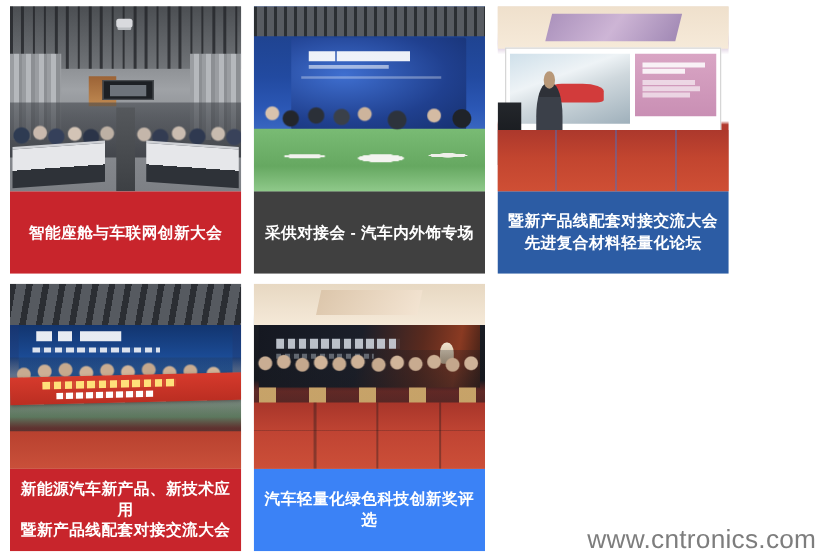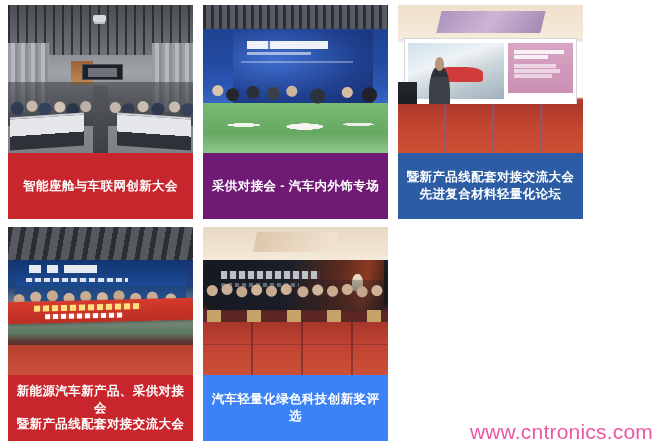--- a/index.html
+++ b/index.html
@@ -430,21 +430,21 @@
       <div class="truss"></div>
       <div class="backdrop">
         <div class="bd-title"></div>
         <div class="bd-sub"></div>
         <div class="bd-line"></div>
       </div>
       <div class="floor"></div>
       <div class="people"></div>
       <div class="tables"></div>
     </div>
-    <div class="card-caption" style="background:#701a75">
+    <div class="card-caption" style="background:#404040">
       <span class="caption-text">采供对接会 - 汽车内外饰专场</span>
     </div>
   </div>
 
 
   <div class="event-card">
     <div class="card-photo ph-speak">
       <div class="cl2"></div>
       <div class="slide">
         <div class="slide-img"></div>
@@ -474,21 +474,21 @@
         <div class="txt"></div>
       </div>
       <div class="people2"></div>
       <div class="banner">
         <div class="bt"></div>
         <div class="bt2"></div>
       </div>
       <div class="floor2"></div>
     </div>
     <div class="card-caption" style="background:#c8252c">
-      <span class="caption-text">新能源汽车新产品、采供对接会
+      <span class="caption-text">新能源汽车新产品、新技术应用
 暨新产品线配套对接交流大会</span>
     </div>
   </div>
 
   <div class="event-card">
     <div class="card-photo ph-award">
       <div class="cl3"></div>
       <div class="backdrop3">
         <div class="t"></div>
         <div class="sub"></div>
@@ -498,13 +498,13 @@
       <div class="awards-row"></div>
       <div class="stage3"></div>
     </div>
     <div class="card-caption" style="background:#3b82f6">
       <span class="caption-text">汽车轻量化绿色科技创新奖评选</span>
     </div>
   </div>
 
 </div>
 
-<div id="watermark" style="color: #ec4899; margin-top: 47px;">www.cntronics.com</div>
+<div id="watermark" style="color: #737373; margin-top: 47px;">www.cntronics.com</div>
 
 </body></html>

